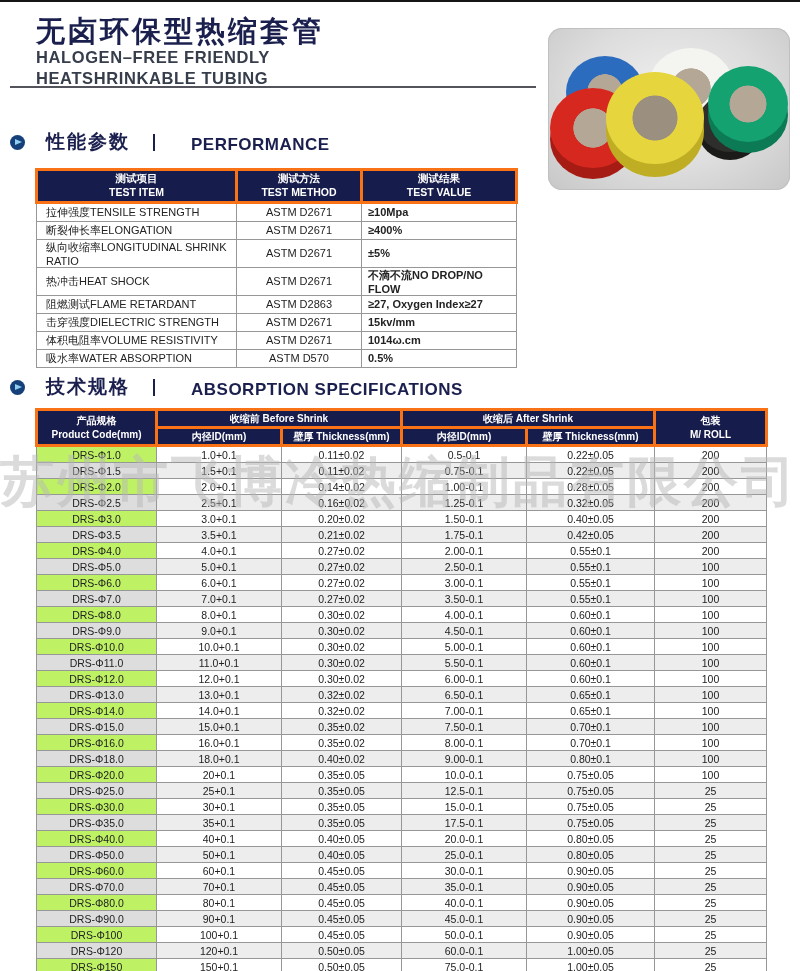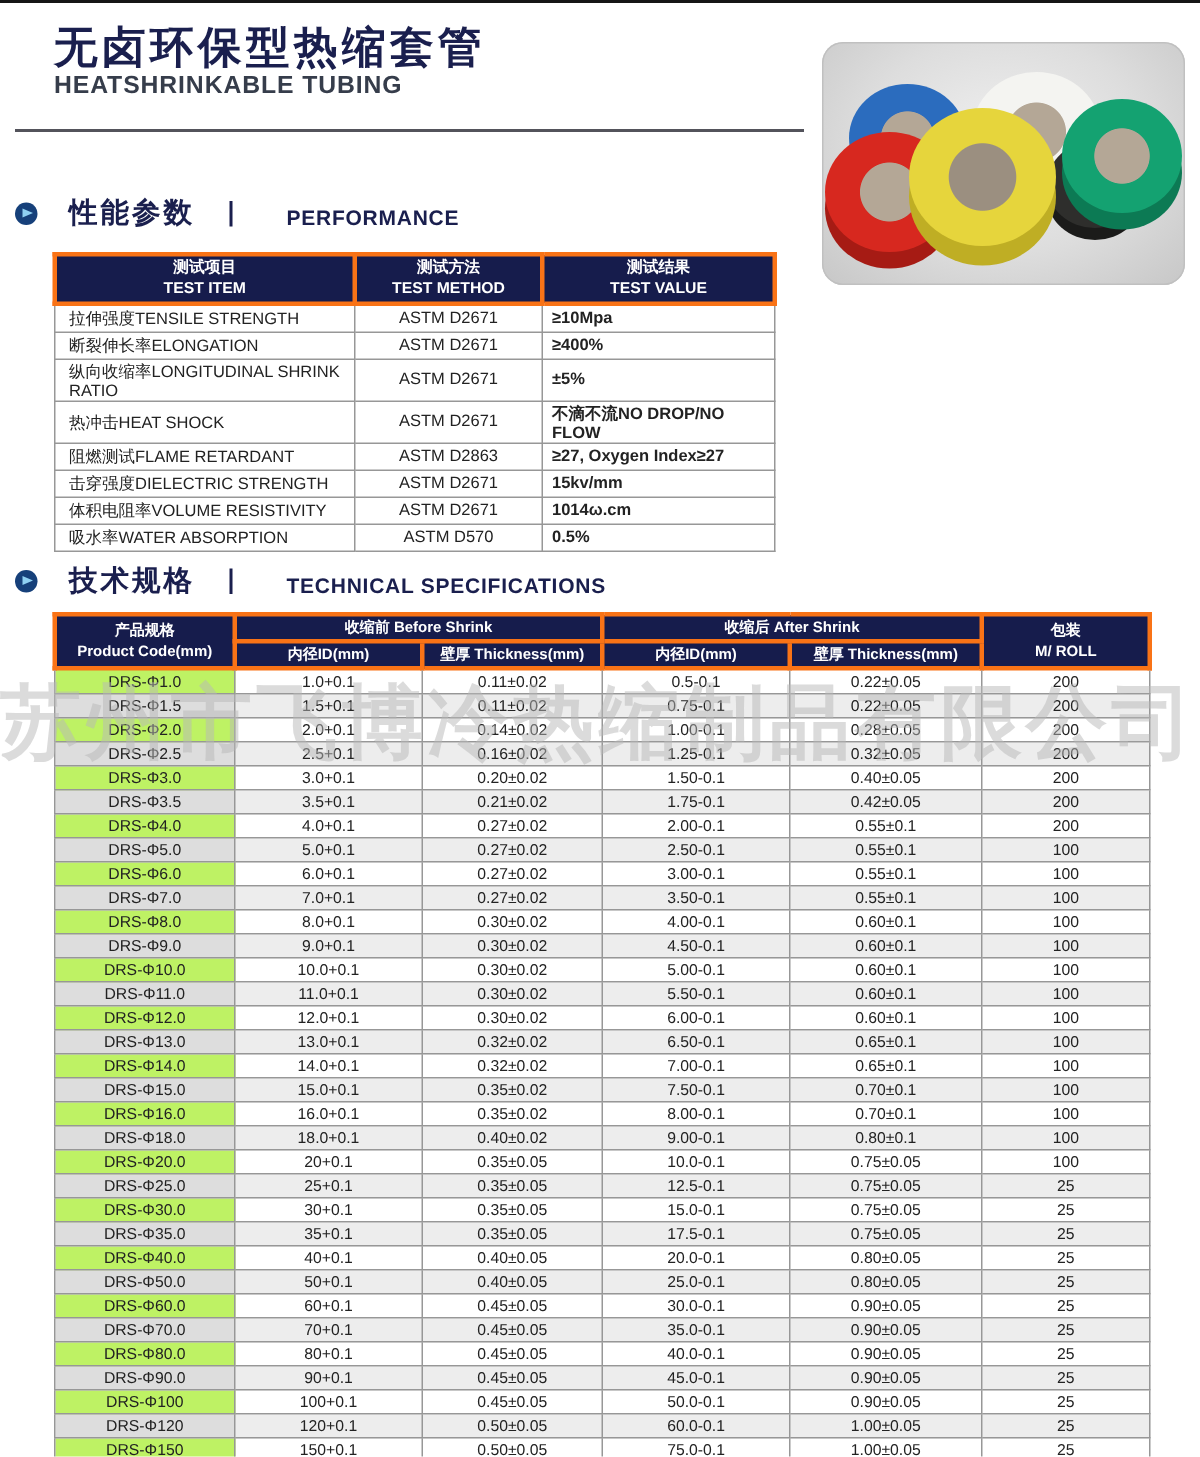--- a/index.html
+++ b/index.html
@@ -33,21 +33,21 @@
   .roll-yellow{left:58px; top:44px; width:98px; height:92px; z-index:4;}
 
   
   .section{position:absolute;left:10px;display:flex;align-items:center;gap:21px;}
   .sec1{top:129px;} .sec2{top:374px;}
   .sec-icon{width:15px;height:15px;border-radius:50%;background:#16407a;position:relative;flex:0 0 15px;}
   .sec-icon::after{content:'';position:absolute;left:5px;top:4px;
     border-left:7px solid #8fd0f2;border-top:3.5px solid transparent;border-bottom:3.5px solid transparent;}
   .sec-cn{font-size:19px;font-weight:bold;color:#1a1f4e;letter-spacing:2px;}
   .sec-bar{width:2px;height:17px;background:#1a1f4e;margin:0 2px;}
-  .sec-en{font-size:14px;font-weight:bold;color:#1a1f4e;letter-spacing:.5px;margin-top:5px;padding-left:13px;}
+  .sec-en{font-size:17px;font-weight:bold;color:#1a1f4e;letter-spacing:.5px;margin-top:5px;padding-left:13px;}
 
   
   table{border-collapse:collapse;table-layout:fixed;position:absolute;background:#fff;}
   th{background:#161c4c;color:#ffffff;font-weight:bold;border:3px solid #f97316;padding:0;}
   td{border:1px solid #979797;padding:0 6px;}
 
   
   .perf{left:35px;top:168px;width:480px;}
   .perf th{font-size:10.5px;height:19px;line-height:1.5;}
   .perf thead .th-en{margin-top:-2px;}
@@ -68,20 +68,21 @@
     font-size:54px;font-weight:bold;color:rgba(184,184,184,.5);letter-spacing:3px;
     white-space:nowrap;z-index:5;pointer-events:none;}
 </style>
 </head>
 <body>
 
 <div class="topline"></div>
 
 <div class="title-cn">无卤环保型热缩套管</div>
 <div class="subtitle-en">
+  <div>HALOGEN–FREE FRIENDLY</div>
   <div>HEATSHRINKABLE TUBING</div>
 </div>
 <div class="rule"></div>
 
 <div class="product-photo">
   <div class="roll roll-blue" style="--c: #2b6cbe; --side: #1d4f92; --core: #b4a796;">
       <div class="side"></div>
       <div class="face"></div>
     </div>
   <div class="roll roll-white" style="--c: #f4f4f1; --side: #d4d4cf; --core: #b4a796;">
@@ -176,21 +177,21 @@
         <td class="pc1">ASTM D570</td>
         <td class="pc2">0.5%</td>
       </tr>
     </tbody>
 </table>
 
 <div class="section sec2">
   <span class="sec-icon"></span>
   <span class="sec-cn">技术规格</span>
   <span class="sec-bar"></span>
-  <span class="sec-en">TECHNICAL SPECIFICATIONS</span>
+  <span class="sec-en">ABSORPTION SPECIFICATIONS</span>
 </div>
 
 <table class="spec">
   <colgroup>
     <col style="width:120px">
       <col style="width:125px">
       <col style="width:120px">
     <col style="width:125px">
       <col style="width:128px">
       <col style="width:112px">

